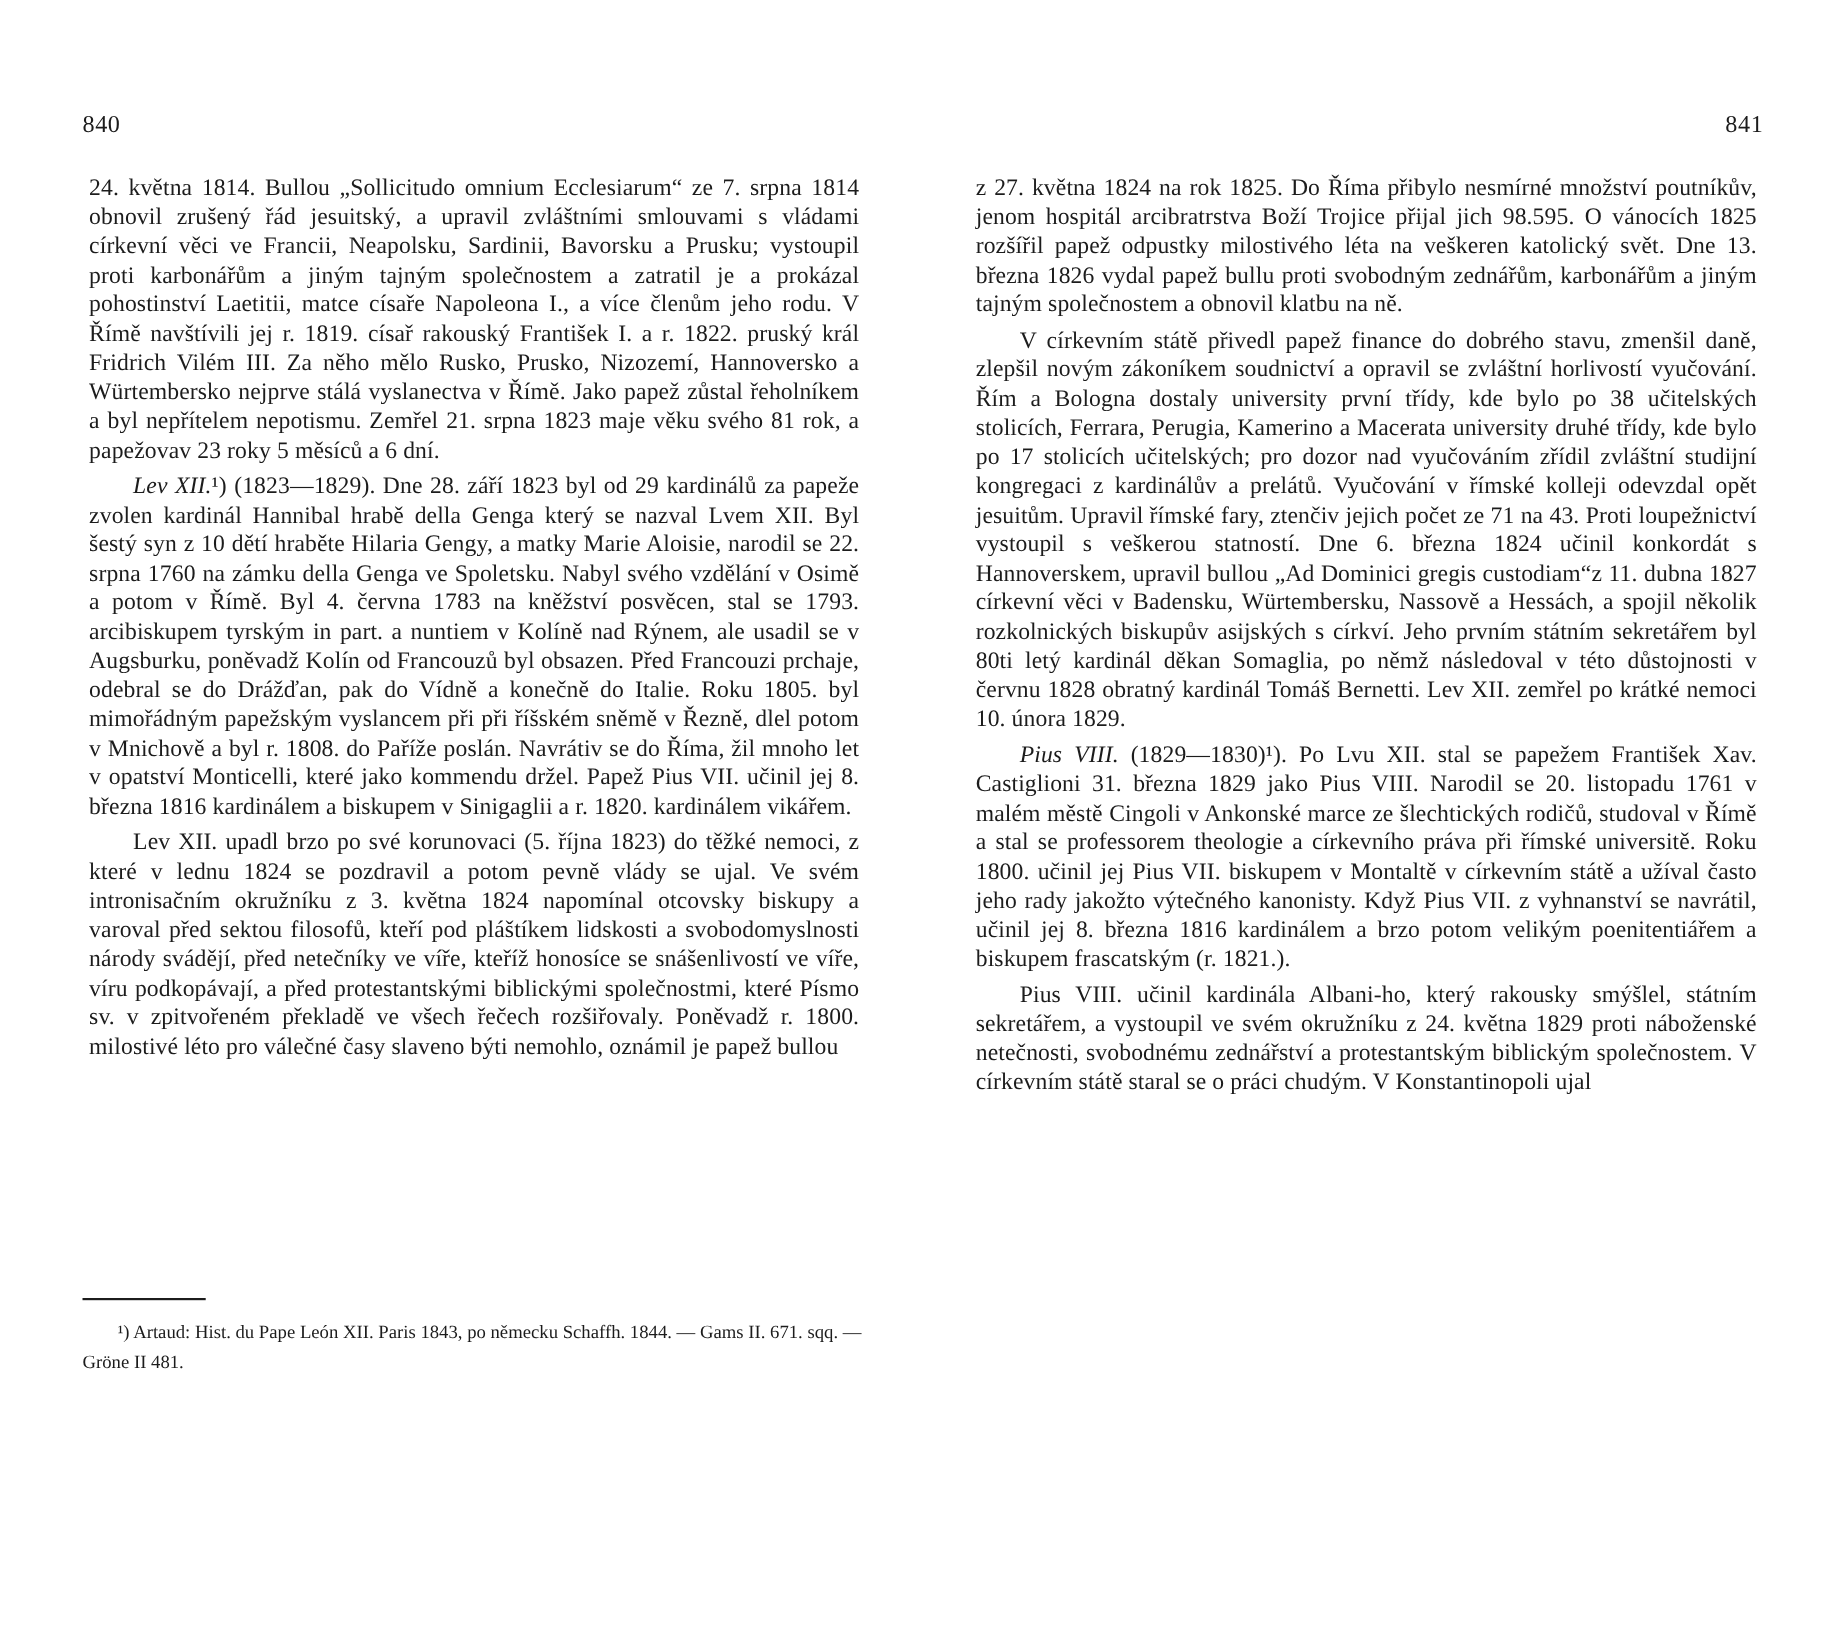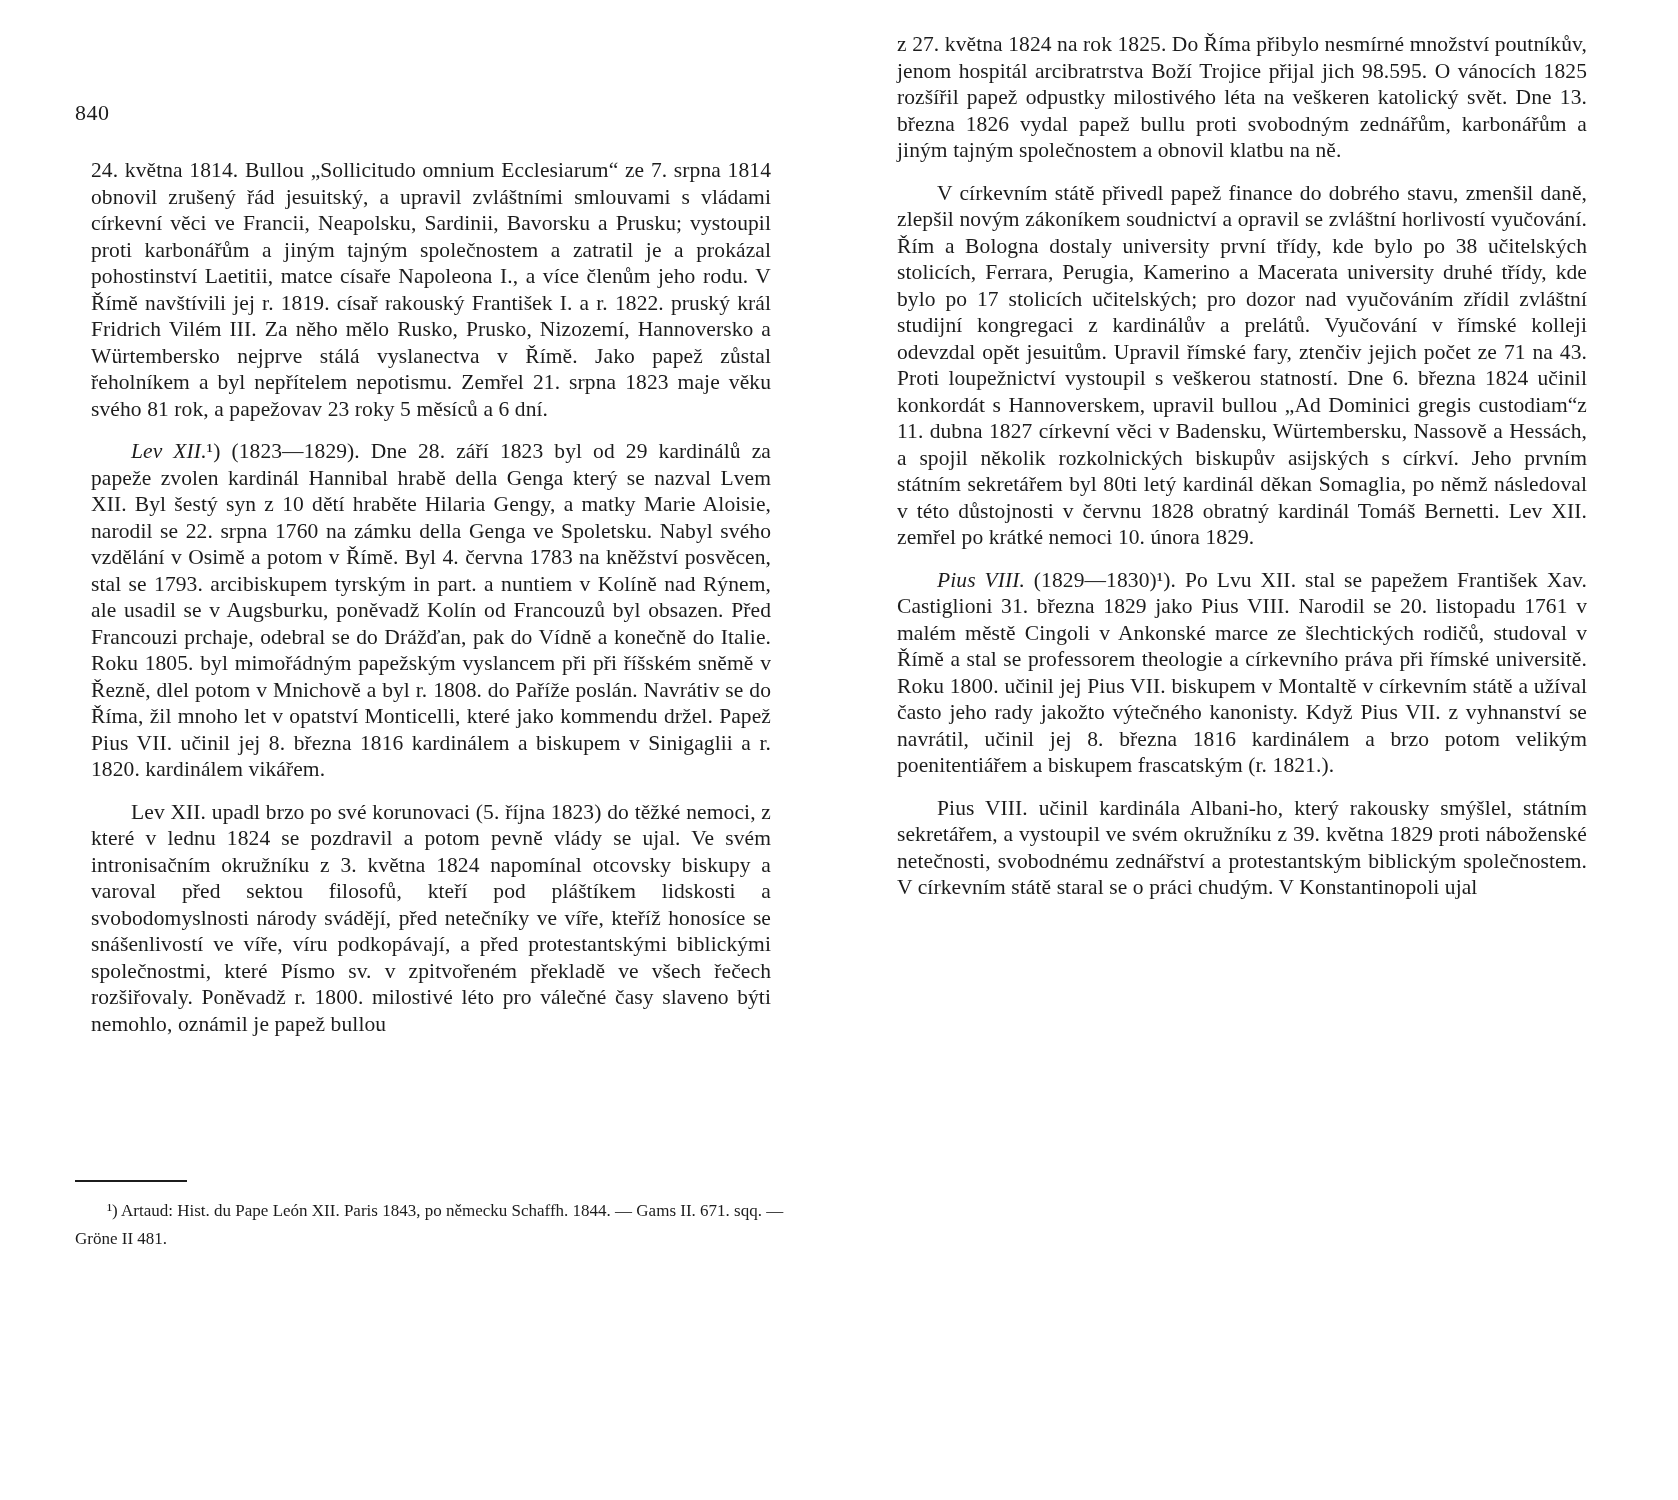--- a/index.html
+++ b/index.html
@@ -20,21 +20,21 @@
   }
   .page-right .page-number { text-align: right; }
 
   .body-text {
     margin-top: 31px;
     font-size: 21.5px;
     line-height: 26.5px;
     text-align: justify;
     letter-spacing: 0.1px;
   }
-  .para { margin: 16px; padding: 0; }
+  .para { margin: 6px; padding: 0; }
   .para.indent { text-indent: 40px; }
   .lead { font-style: italic; }
 
   .footnote { position: absolute; left: 0; right: 0; top: 1180px; }
   .fn-rule {
     width: 112px; height: 0;
     border-top: 2px solid #1c1c1c;
     margin-bottom: 15px;
   }
   .fn-text {
@@ -55,19 +55,20 @@
     <p class="para indent"><span class="lead">Lev XII.</span><span>¹) (1823—1829). Dne 28. září 1823 byl od 29 kardinálů za papeže zvolen kardinál Hannibal hrabě della Genga který se nazval Lvem XII. Byl šestý syn z 10 dětí hraběte Hilaria Gengy, a matky Marie Aloisie, narodil se 22. srpna 1760 na zámku della Genga ve Spoletsku. Nabyl svého vzdělání v Osimě a potom v Římě. Byl 4. června 1783 na kněžství posvěcen, stal se 1793. arcibiskupem tyrským in part. a nuntiem v Kolíně nad Rýnem, ale usadil se v Augsburku, poněvadž Kolín od Francouzů byl obsazen. Před Francouzi prchaje, odebral se do Drážďan, pak do Vídně a konečně do Italie. Roku 1805. byl mimořádným papežským vyslancem při při říšském sněmě v Řezně, dlel potom v Mnichově a byl r. 1808. do Paříže poslán. Navrátiv se do Říma, žil mnoho let v opatství Monticelli, které jako kommendu držel. Papež Pius VII. učinil jej 8. března 1816 kardinálem a biskupem v Sinigaglii a r. 1820. kardinálem vikářem.</span></p>
     <p class="para indent"><span>Lev XII. upadl brzo po své korunovaci (5. října 1823) do těžké nemoci, z které v lednu 1824 se pozdravil a potom pevně vlády se ujal. Ve svém intronisačním okružníku z 3. května 1824 napomínal otcovsky biskupy a varoval před sektou filosofů, kteří pod pláštíkem lidskosti a svobodomyslnosti národy svádějí, před netečníky ve víře, kteříž honosíce se snášenlivostí ve víře, víru podkopávají, a před protestantskými biblickými společnostmi, které Písmo sv. v zpitvořeném překladě ve všech řečech rozšiřovaly. Poněvadž r. 1800. milostivé léto pro válečné časy slaveno býti nemohlo, oznámil je papež bullou</span></p>
   </div>
   <div class="footnote">
     <div class="fn-rule"></div>
     <p class="fn-text">¹) Artaud: Hist. du Pape León XII. Paris 1843, po německu Schaffh. 1844. — Gams II. 671. sqq. — Gröne II 481.</p>
   </div>
 </div>
 
 <div class="page page-right">
+  <div class="page-number">841</div>
   <div class="body-text">
     <p class="para"><span>z 27. května 1824 na rok 1825. Do Říma přibylo nesmírné množství poutníkův, jenom hospitál arcibratrstva Boží Trojice přijal jich 98.595. O vánocích 1825 rozšířil papež odpustky milostivého léta na veškeren katolický svět. Dne 13. března 1826 vydal papež bullu proti svobodným zednářům, karbonářům a jiným tajným společnostem a obnovil klatbu na ně.</span></p>
     <p class="para indent"><span>V církevním státě přivedl papež finance do dobrého stavu, zmenšil daně, zlepšil novým zákoníkem soudnictví a opravil se zvláštní horlivostí vyučování. Řím a Bologna dostaly university první třídy, kde bylo po 38 učitelských stolicích, Ferrara, Perugia, Kamerino a Macerata university druhé třídy, kde bylo po 17 stolicích učitelských; pro dozor nad vyučováním zřídil zvláštní studijní kongregaci z kardinálův a prelátů. Vyučování v římské kolleji odevzdal opět jesuitům. Upravil římské fary, ztenčiv jejich počet ze 71 na 43. Proti loupežnictví vystoupil s veškerou statností. Dne 6. března 1824 učinil konkordát s Hannoverskem, upravil bullou „Ad Dominici gregis custodiam“z 11. dubna 1827 církevní věci v Badensku, Würtembersku, Nassově a Hessách, a spojil několik rozkolnických biskupův asijských s církví. Jeho prvním státním sekretářem byl 80ti letý kardinál děkan Somaglia, po němž následoval v této důstojnosti v červnu 1828 obratný kardinál Tomáš Bernetti. Lev XII. zemřel po krátké nemoci 10. února 1829.</span></p>
     <p class="para indent"><span class="lead">Pius VIII.</span><span> (1829—1830)¹). Po Lvu XII. stal se papežem František Xav. Castiglioni 31. března 1829 jako Pius VIII. Narodil se 20. listopadu 1761 v malém městě Cingoli v Ankonské marce ze šlechtických rodičů, studoval v Římě a stal se professorem theologie a církevního práva při římské universitě. Roku 1800. učinil jej Pius VII. biskupem v Montaltě v církevním státě a užíval často jeho rady jakožto výtečného kanonisty. Když Pius VII. z vyhnanství se navrátil, učinil jej 8. března 1816 kardinálem a brzo potom velikým poenitentiářem a biskupem frascatským (r. 1821.).</span></p>
-    <p class="para indent"><span>Pius VIII. učinil kardinála Albani-ho, který rakousky smýšlel, státním sekretářem, a vystoupil ve svém okružníku z 39. května 1829 proti náboženské netečnosti, svobodnému zednářství a protestantským biblickým společnostem. V církevním státě staral se o práci chudým. V Konstantinopoli ujal</span></p>
+    <p class="para indent"><span>Pius VIII. učinil kardinála Albani-ho, který rakousky smýšlel, státním sekretářem, a vystoupil ve svém okružníku z 24. května 1829 proti náboženské netečnosti, svobodnému zednářství a protestantským biblickým společnostem. V církevním státě staral se o práci chudým. V Konstantinopoli ujal</span></p>
   </div>
 </div>
 
 </body></html>

